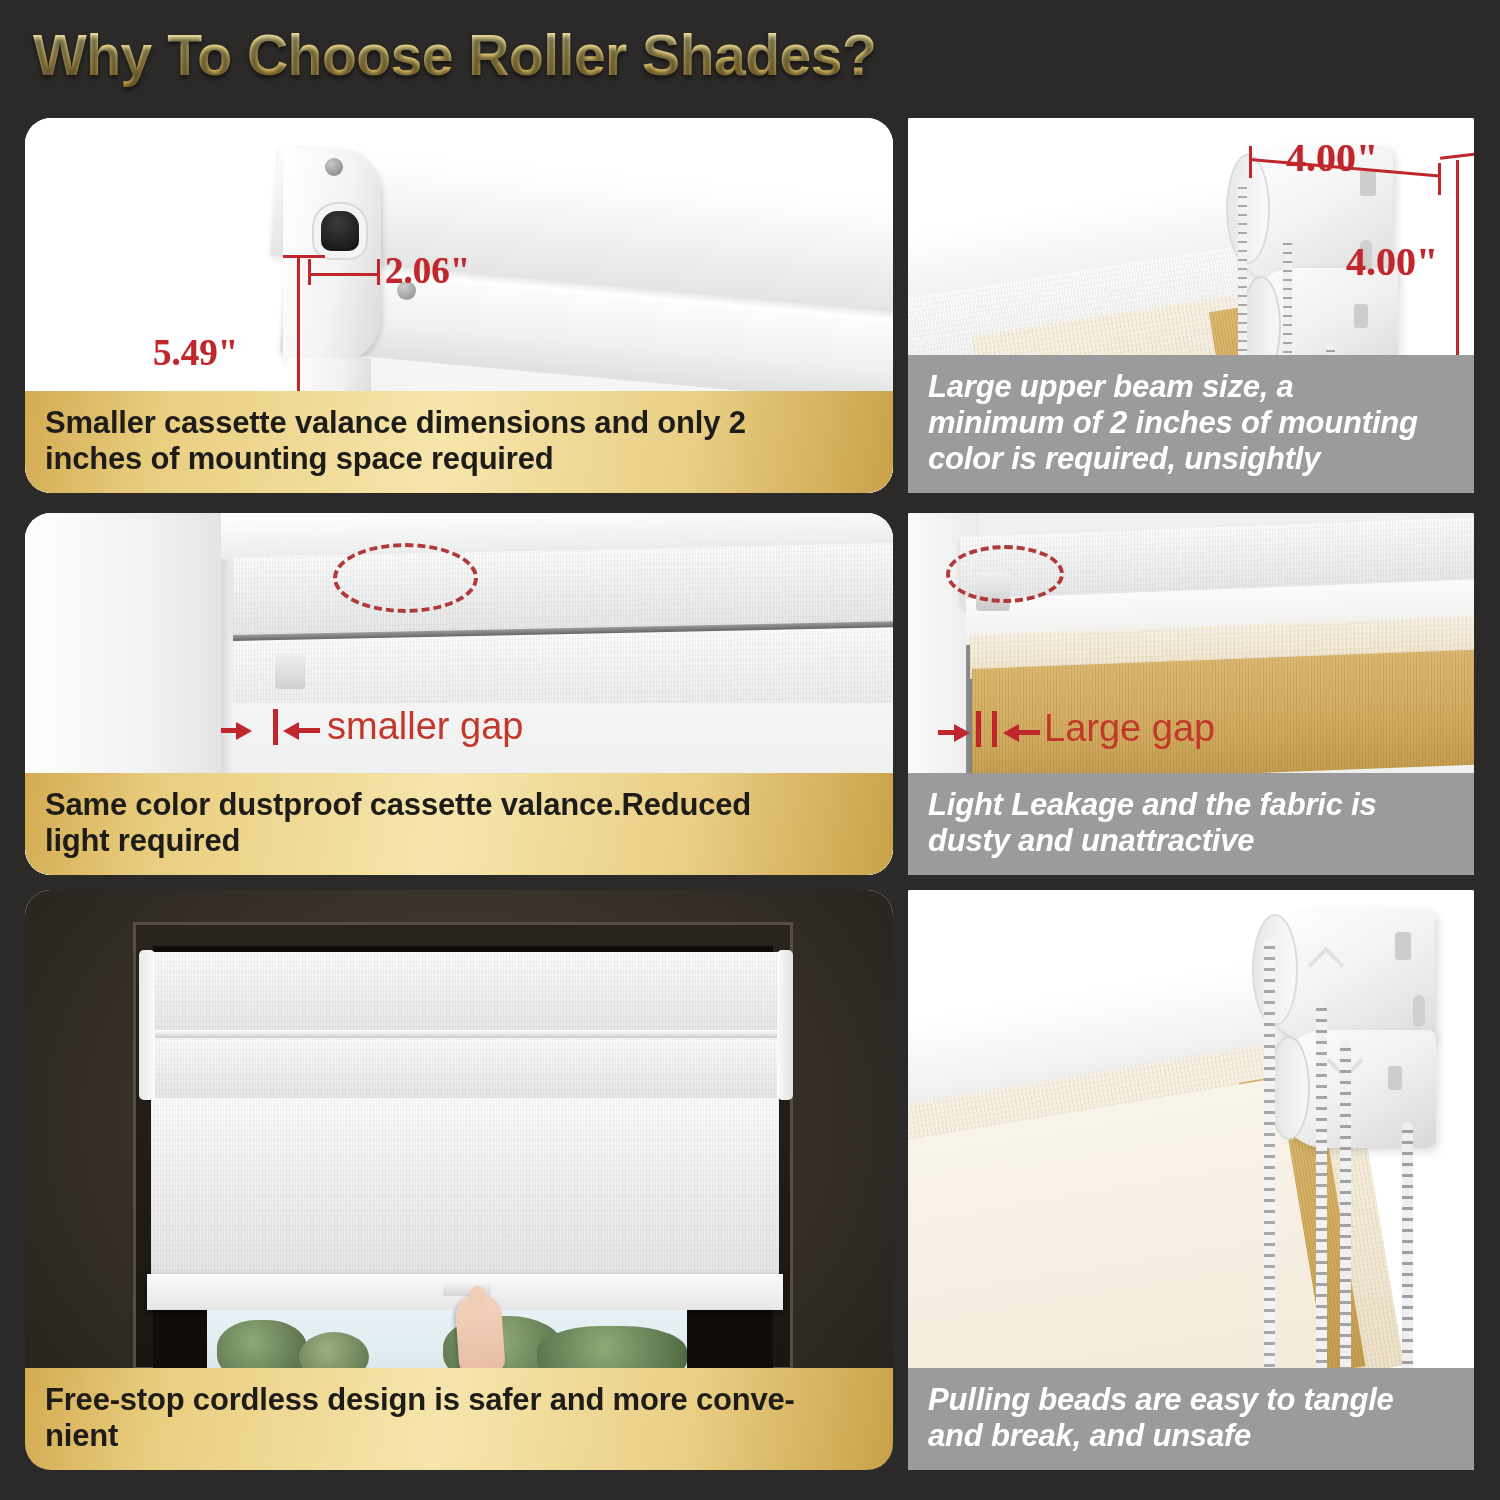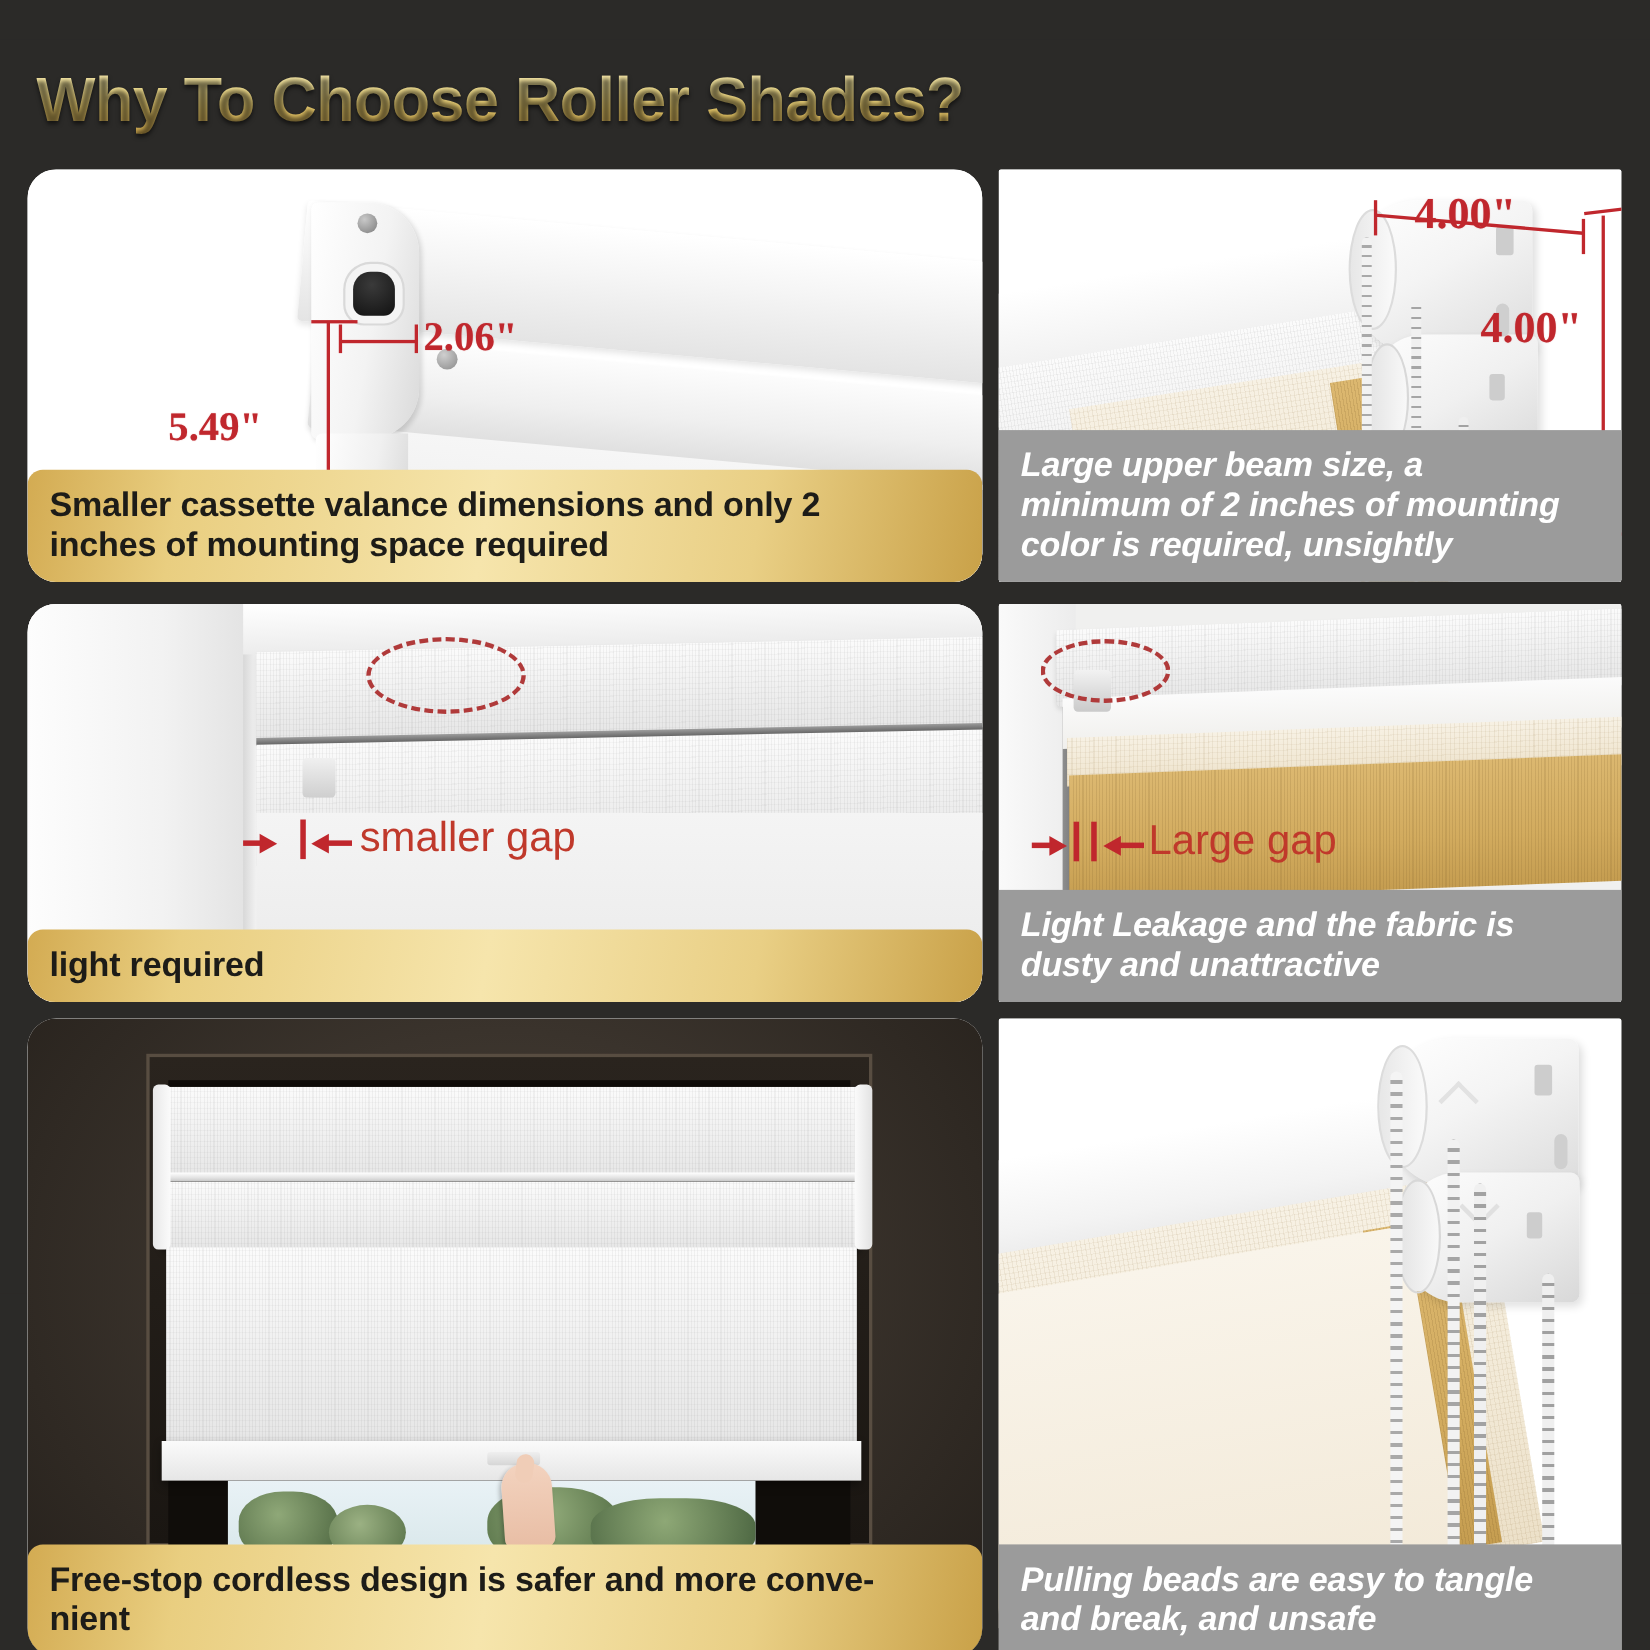--- a/index.html
+++ b/index.html
@@ -2,21 +2,21 @@
 <html><head>
 <meta charset="utf-8">
 <style>
   * { box-sizing: border-box; margin: 0; padding: 0; }
   html, body {
     width: 1500px; height: 1500px;
     background: #2b2a28;
     font-family: "Liberation Sans", sans-serif;
     overflow: hidden;
   }
-  .page { position: relative; width: 1500px; height: 1140px; background: #2b2a28; margin-top: 36px; }
+  .page { position: relative; width: 1500px; height: 1140px; background: #2b2a28; }
 
   
   .title {
     position: absolute; left: 33px; top: 22px;
     font-size: 57px; font-weight: bold; letter-spacing: -0.5px;
     background: linear-gradient(180deg,#fff0bd 0%,#f4e49a 28%,#e6c86a 62%,#c9a24a 100%);
     -webkit-background-clip: text; background-clip: text;
     color: transparent; -webkit-text-fill-color: transparent;
     text-shadow: 0 3px 4px rgba(0,0,0,0.55);
     white-space: nowrap;
@@ -43,21 +43,21 @@
   .cap {
     position: absolute; left: 0; right: 0; bottom: 0;
     padding: 14px 20px 16px 20px;
     font-size: 31px; font-weight: bold; line-height: 1.16;
     letter-spacing: -0.2px;
   }
   .cap.gold {
     background: linear-gradient(100deg,#d9b25a 0%,#e8cb7d 14%,#f5e3a6 46%,#ecd храм 0%,#e9cf84 74%,#cfa64c 100%);
     background: linear-gradient(100deg,#d3ab52 0%,#e9ce80 16%,#f6e5ac 48%,#e9cf85 76%,#c9a148 100%);
     color: #1d1c18;
-    border-bottom-left-radius: 26px; border-bottom-right-radius: 26px; border-radius: 14px;
+    border-bottom-left-radius: 26px; border-bottom-right-radius: 26px;
   }
   .cap.gray { background: #9b9b9b; color: #ffffff; font-style: italic; }
   .cap .ln { display: block; white-space: nowrap; }
 
   
   .lin-fabric {
     background:
       repeating-linear-gradient(90deg, rgba(0,0,0,0.045) 0 1px, rgba(255,255,255,0) 1px 3px),
       repeating-linear-gradient(0deg, rgba(0,0,0,0.028) 0 1px, rgba(255,255,255,0) 1px 5px),
       linear-gradient(180deg,#fbfbfb 0%,#f0f0f0 50%,#e6e6e6 100%);
@@ -256,20 +256,21 @@
 
       <div class="arrow-r" style="left:211px;top:209px;"></div>
       <div class="dim-line" style="left:196px;top:215px;width:18px;height:5px;"></div>
       <div class="tick" style="left:248px;top:196px;width:5px;height:36px;"></div>
       <div class="arrow-l" style="left:258px;top:209px;"></div>
       <div class="dim-line" style="left:273px;top:215px;width:22px;height:5px;"></div>
       <div class="ann-txt" style="left:302px;top:192px;font-size:38px;">smaller gap</div>
     </div>
 
     <div class="cap gold">
+      <span class="ln">Same color dustproof cassette valance.Reduced</span>
       <span class="ln">light required</span>
     </div>
   </div>
 
   <div class="panel left r3">
     <div class="stage">
 
       <div style="position:absolute;inset:0;
                   background:radial-gradient(ellipse at 50% 40%,#4a4138 0%,#3a332c 45%,#241f1a 100%);"></div>
 

